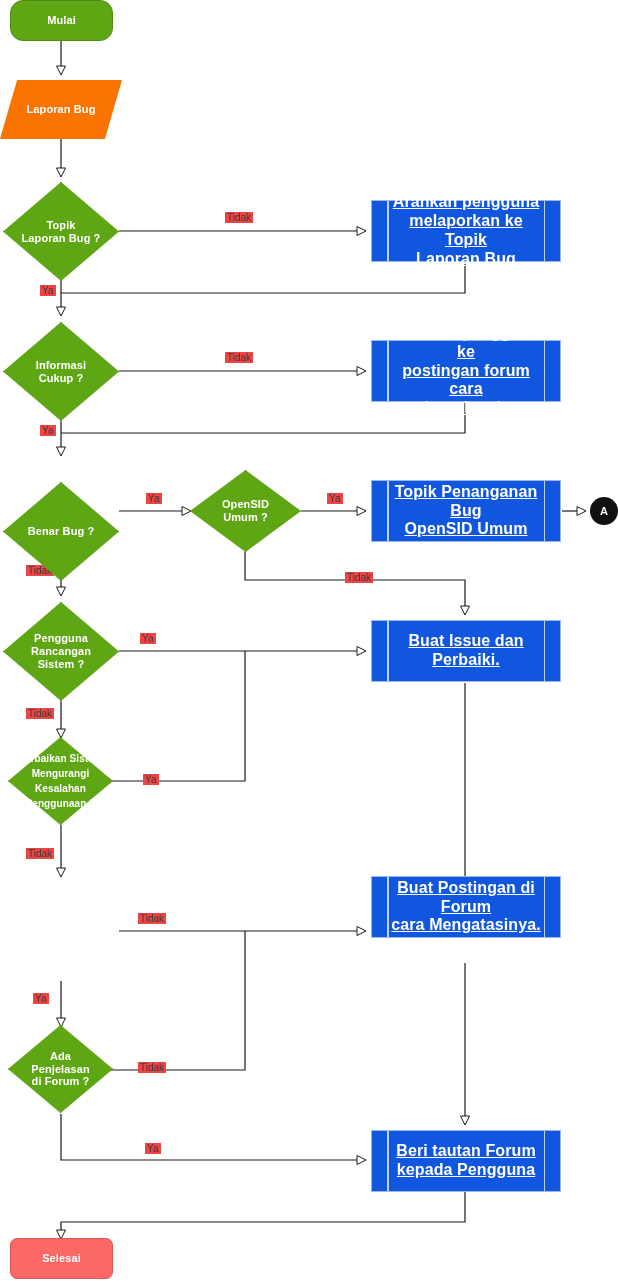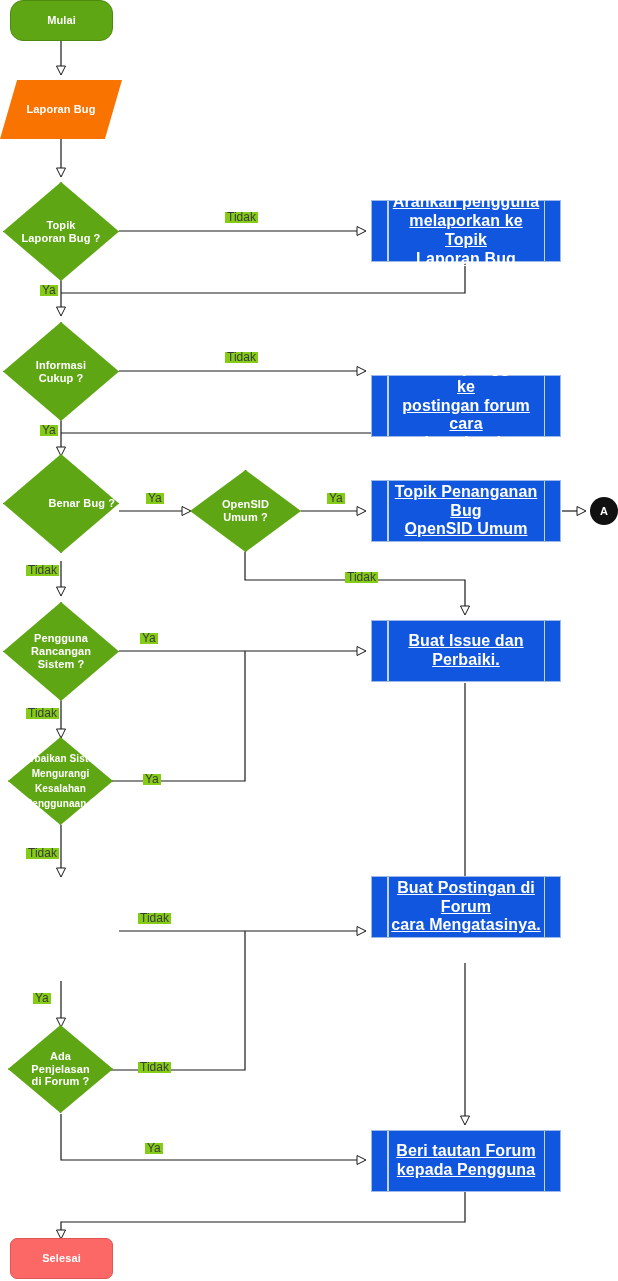--- a/index.html
+++ b/index.html
@@ -106,26 +106,26 @@
   
   .conn {
     border-radius: 50%;
     background: #111111;
     font-size: 11px;
   }
 
   
   .elabel {
     position: absolute;
-    font-size: 12px;
+    font-size: 10px;
     color: #3a3a3a;
     font-weight: normal;
     font-family: "Liberation Sans", sans-serif;
     white-space: nowrap;
-    background: #84cc16;
+    background: #ef4444;
     padding: 0 2px;
     line-height: 11px;
   }
 </style>
 </head>
 <body>
 
 <div id="canvas">
 
   <svg id="wires" viewBox="0 0 618 1281" xmlns="http://www.w3.org/2000/svg">
@@ -198,21 +198,21 @@
     <span class="txt">Topik
 Laporan Bug ?</span>
   </div>
 
   <div class="node diamond" style="left:3px; top:322px; width:116px; height:99px;">
     <span class="dshape"></span>
     <span class="txt">Informasi
 Cukup ?</span>
   </div>
 
-  <div class="node diamond" style="left:3px; top:454px; width:116px; height:99px;justify-content:flex-end;">
+  <div class="node diamond" style="left:3px; top:482px; width:116px; height:99px;">
     <span class="dshape"></span>
     <span class="txt">Benar Bug ?</span>
   </div>
 
   <div class="node diamond" style="left:190px; top:470px; width:111px; height:82px;">
     <span class="dshape"></span>
     <span class="txt">OpenSID
 Umum ?</span>
   </div>
 
@@ -237,21 +237,21 @@
 Penjelasan
 di Forum ?</span>
   </div>
 
   <div class="node proc" style="left:371px; top:200px; width:190px; height:62px;">
     <span class="txt">Arahkan pengguna
 melaporkan ke Topik
 Laporan Bug</span>
   </div>
 
-  <div class="node proc" style="left:371px; top:340px; width:190px; height:62px;margin-top:35px;">
+  <div class="node proc" style="left:371px; top:340px; width:190px; height:62px;">
     <span class="txt">Arahkan pengguna ke
 postingan forum cara
 melaporkan bug.</span>
   </div>
 
   <div class="node proc" style="left:371px; top:480px; width:190px; height:62px;">
     <span class="txt">Topik Penanganan Bug
 OpenSID Umum</span>
   </div>
 

